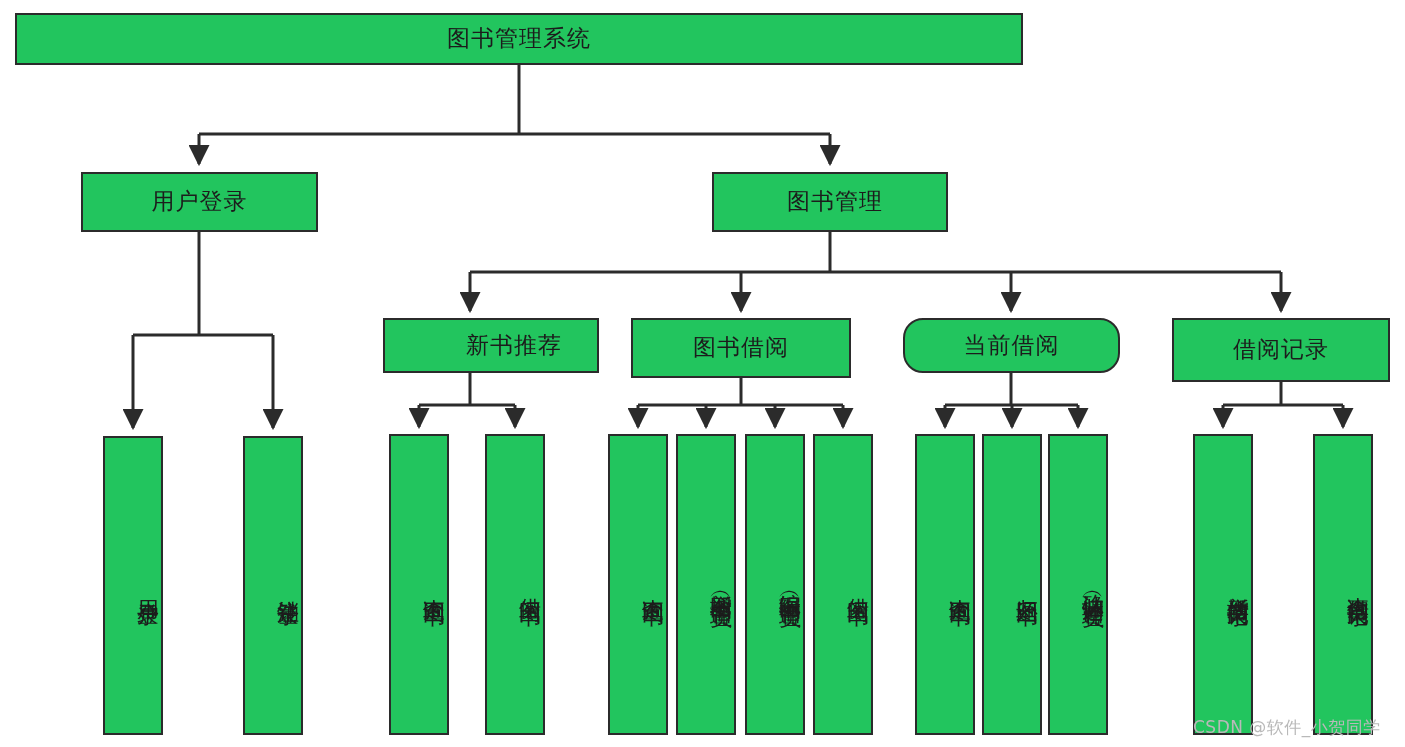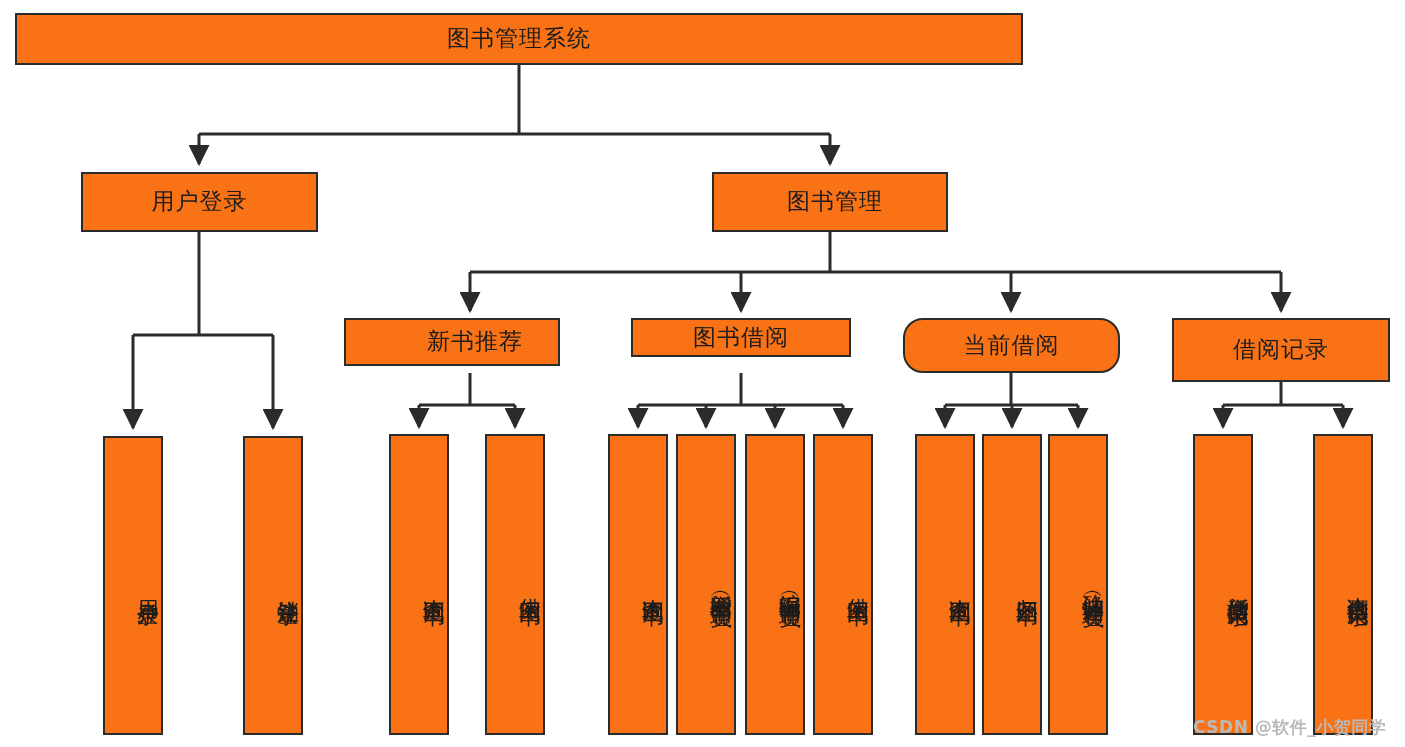--- a/index.html
+++ b/index.html
@@ -22,21 +22,21 @@
     position: absolute;
     left: 0;
     top: 0;
     width: 1405px;
     height: 747px;
     pointer-events: none;
   }
   .node {
     position: absolute;
     box-sizing: border-box;
-    background: #f97316;
+    background: #22c55e;
     border: 2px solid #2b2b2b;
     display: flex;
     align-items: center;
     justify-content: center;
     color: #1c1c1c;
   }
   .node.horiz {
     font-size: 23px;
     letter-spacing: 1px;
     line-height: 1.1;
@@ -127,24 +127,24 @@
     <span class="label">图书管理系统</span>
   </div>
 
   <div class="node horiz" style="left:81px; top:172px; width:237px; height:60px;">
     <span class="label">用户登录</span>
   </div>
   <div class="node horiz" style="left:712px; top:172px; width:236px; height:60px;padding-left:10px;">
     <span class="label">图书管理</span>
   </div>
 
-  <div class="node horiz" style="left:344px; top:318px; width:216px; height:48px;padding-left:46px;">
+  <div class="node horiz" style="left:383px; top:318px; width:216px; height:55px;padding-left:46px;">
     <span class="label">新书推荐</span>
   </div>
-  <div class="node horiz" style="left:631px; top:318px; width:220px; height:39px;">
+  <div class="node horiz" style="left:631px; top:318px; width:220px; height:60px;">
     <span class="label">图书借阅</span>
   </div>
   <div class="node horiz" style="left:903px; top:318px; width:217px; height:55px;border-radius:20px;">
     <span class="label">当前借阅</span>
   </div>
   <div class="node horiz" style="left:1172px; top:318px; width:218px; height:64px;">
     <span class="label">借阅记录</span>
   </div>
 
   <div class="node vert" style="left:103px; top:436px; width:60px; height:299px;">
@@ -184,15 +184,15 @@
     <span class="label">确认归还（管理员）</span>
   </div>
 
   <div class="node vert" style="left:1193px; top:434px; width:60px; height:301px;">
     <span class="label">新增借阅记录</span>
   </div>
   <div class="node vert" style="left:1313px; top:434px; width:60px; height:301px;">
     <span class="label">查询借阅记录</span>
   </div>
 
-  <div class="watermark" style="left:1193px; top:716px;font-weight:bold;">CSDN @软件_小贺同学</div>
+  <div class="watermark" style="left:1193px; top:716px;">CSDN @软件_小贺同学</div>
 
 </div>
 
 </body></html>

